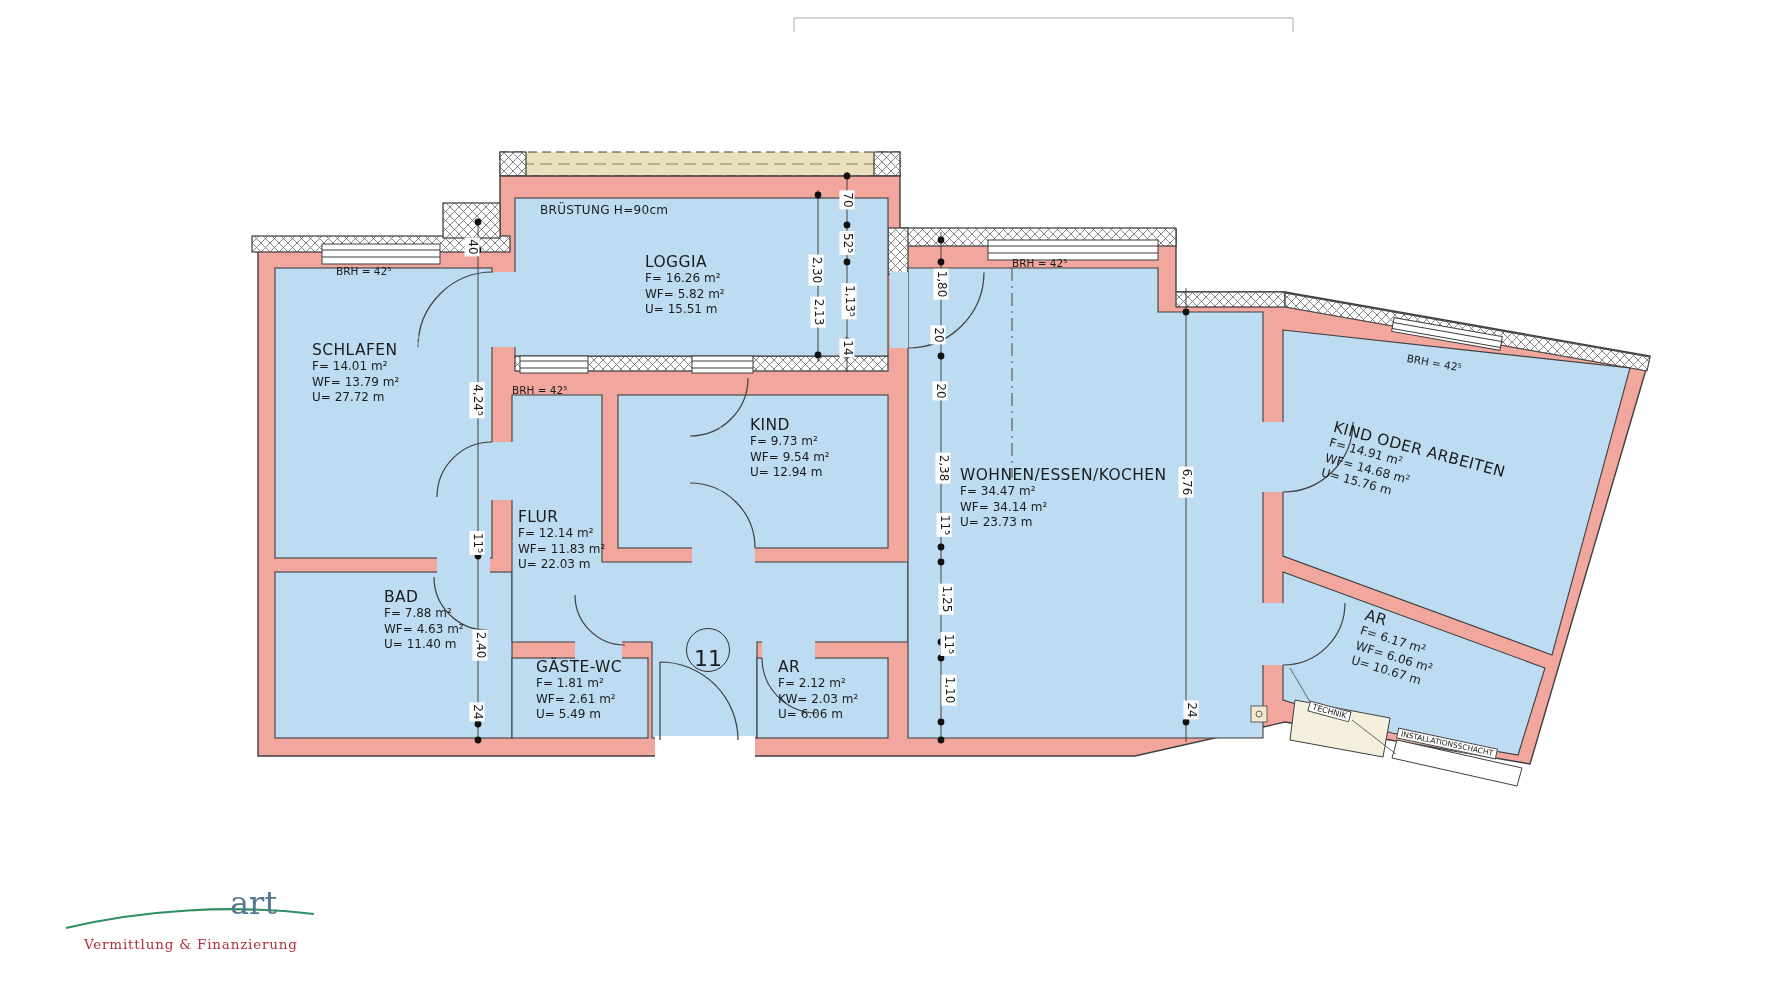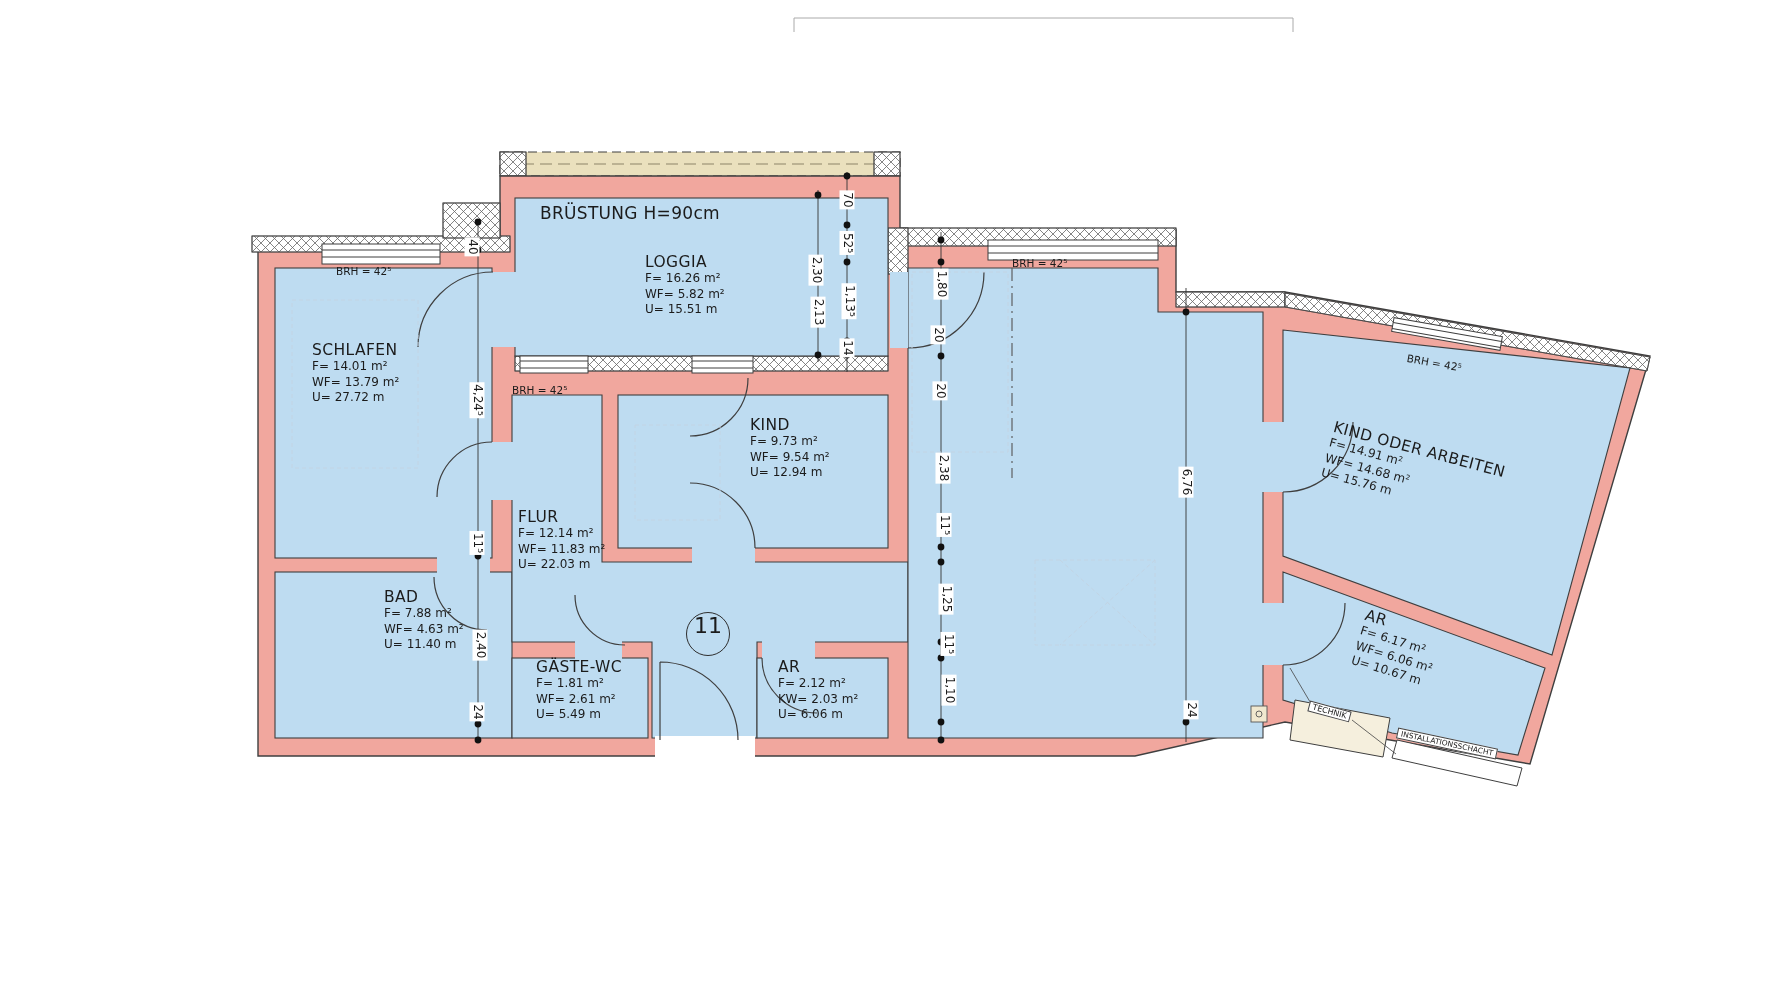--- a/index.html
+++ b/index.html
@@ -8,23 +8,23 @@
   svg.plan{position:absolute;left:0;top:0}
   .rlabel{position:absolute}
   .rname{font-size:15.5px;letter-spacing:.4px;white-space:nowrap}
   .rval{font-size:12px;line-height:15.5px;white-space:nowrap}
   .rot15{transform:rotate(15deg);transform-origin:left top}
   .rot17{transform:rotate(17deg);transform-origin:left top}
   .dim{position:absolute;background:#fff;font-size:12px;line-height:13px;padding:1px 2px;
        white-space:nowrap;transform:translate(-50%,-50%) rotate(90deg)}
   .brh{position:absolute;font-size:10.5px;white-space:nowrap}
   .brh.rot10{transform:rotate(10deg);transform-origin:left top}
-  .note{position:absolute;font-size:17px;letter-spacing:.3px;white-space:nowrap}
-  .unit{position:absolute;left:686px;top:612px;width:42px;height:42px;border:1.6px solid #2e2e2e;
-        border-radius:50%;display:flex;align-items:flex-start;justify-content:center;font-size:22px}
+  .note{position:absolute;font-size:12px;letter-spacing:.3px;white-space:nowrap}
+  .unit{position:absolute;left:686px;top:628px;width:42px;height:42px;border:1.6px solid #2e2e2e;
+        border-radius:50%;display:flex;align-items:flex-end;justify-content:center;font-size:22px}
   .tiny{position:absolute;background:#fff;border:0.8px solid #444;padding:0 3px;white-space:nowrap}
   .technik{left:1308px;top:706px;font-size:8px;transform:rotate(15deg)}
   .schacht{left:1396px;top:738px;font-size:7.5px;transform:rotate(12deg)}
   .logo{position:absolute;left:62px;top:888px;width:280px;height:80px}
   .logo svg{position:absolute;left:0;top:10px}
   .logo-word{position:absolute;left:168px;top:-4px;font-family:"DejaVu Serif",serif;
              font-size:32px;color:#54788e}
   .logo-tag{position:absolute;left:22px;top:48px;font-family:"DejaVu Serif",serif;
             font-size:13.5px;letter-spacing:.8px;color:#b12e3d;white-space:nowrap}
 </style>
@@ -228,20 +228,26 @@
   <div class="rval">U= 5.49 m</div>
 </div>
 
 <div class="rlabel" style="left:778px;top:658px">
   <div class="rname">AR</div>
   <div class="rval">F= 2.12 m²</div>
   <div class="rval">KW= 2.03 m²</div>
   <div class="rval">U= 6.06 m</div>
 </div>
 
+<div class="rlabel" style="left:960px;top:466px">
+  <div class="rname">WOHNEN/ESSEN/KOCHEN</div>
+  <div class="rval">F= 34.47 m²</div>
+  <div class="rval">WF= 34.14 m²</div>
+  <div class="rval">U= 23.73 m</div>
+</div>
 
 <div class="rlabel rot15" style="left:1336px;top:418px">
   <div class="rname">KIND ODER ARBEITEN</div>
   <div class="rval">F= 14.91 m²</div>
   <div class="rval">WF= 14.68 m²</div>
   <div class="rval">U= 15.76 m</div>
 </div>
 
 <div class="rlabel rot17" style="left:1368px;top:606px">
   <div class="rname">AR</div>
@@ -277,14 +283,21 @@
 <span class="dim" style="left:1186px;top:482px">6,76</span>
 <span class="dim" style="left:1191px;top:710px">24</span>
 
 <div class="unit">
   <span>11</span>
 </div>
 
 <div class="tiny technik">TECHNIK</div>
 <div class="tiny schacht">INSTALLATIONSSCHACHT</div>
 
+<div class="logo">
+  <svg width="270" height="40">
+    <path d="M4,30 C 80,12 170,6 252,16" stroke="#2f8f63" stroke-width="2.2" fill="none"></path>
+  </svg>
+  <span class="logo-word">art</span>
+  <div class="logo-tag">Vermittlung &amp; Finanzierung</div>
+</div>
 
 </div>
 
 </body></html>

